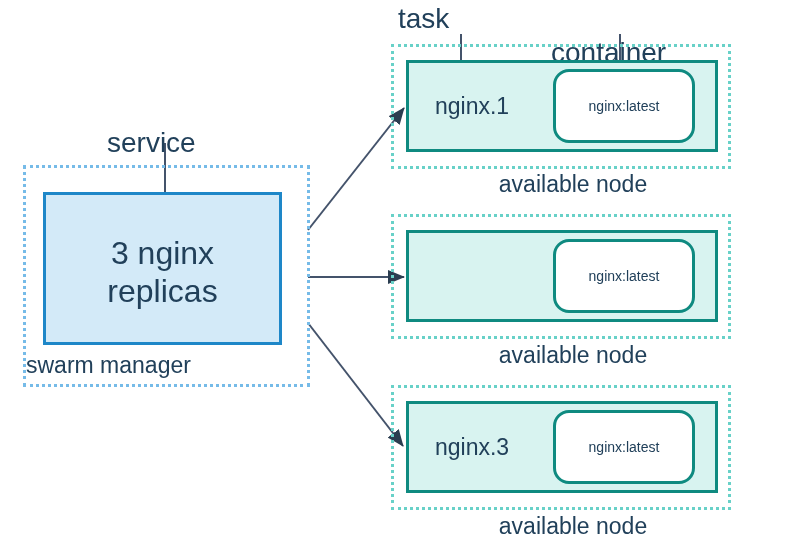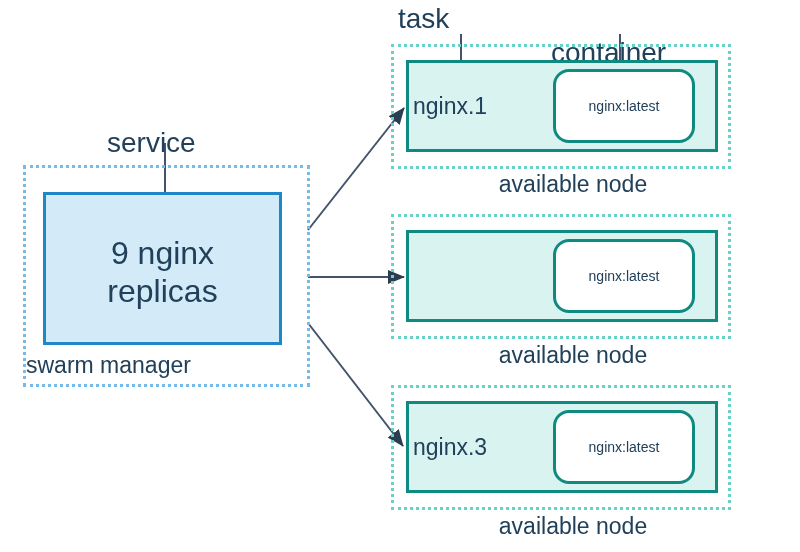--- a/index.html
+++ b/index.html
@@ -43,21 +43,21 @@
     position:absolute;left:391px;width:340px;height:125px;
     border:3px dotted var(--c-teal-dotted,#68d1c8);box-sizing:border-box;
   }
   .n1{top:44px;} .n2{top:214px;} .n3{top:385px;}
   .task-box{
     position:absolute;left:12px;top:13px;width:312px;height:92px;
     border:3px solid var(--c-teal-border,#0f8a80);box-sizing:border-box;
     background:var(--c-teal-fill,#d8f3f0);
     display:flex;align-items:center;
   }
-  .task-name{margin-left:4px;font-size:23px;}
+  .task-name{margin-left:26px;font-size:23px;}
   .container-box{
     position:absolute;right:20px;top:50%;transform:translateY(-50%);
     width:142px;height:74px;border:3px solid var(--c-teal-border,#0f8a80);
     box-sizing:border-box;border-radius:16px;background:var(--c-container-fill,#ffffff);
     display:flex;align-items:center;justify-content:center;
   }
   .container-name{font-size:14px;}
   .node-caption{
     position:absolute;left:473px;width:200px;text-align:center;
     font-size:23px;line-height:26px;
@@ -82,21 +82,21 @@
     <line class="arrow" x1="308" y1="277" x2="404" y2="277" marker-end="url(#arw)"></line>
     <line class="arrow" x1="308" y1="323" x2="403" y2="446" marker-end="url(#arw)"></line>
   </svg>
 
   <div class="lbl lbl-service">service</div>
   <div class="lbl lbl-task">task</div>
   <div class="lbl lbl-container">container</div>
 
   <div class="manager-dotted">
     <div class="service-box">
-      <div class="service-text">9 nginx
+      <div class="service-text">3 nginx
 replicas</div>
     </div>
     <div class="manager-caption">swarm manager</div>
   </div>
 
   <div class="node-dotted n1">
     <div class="task-box">
       <span class="task-name">nginx.1</span>
       <div class="container-box">
         <span class="container-name">nginx:latest</span>

